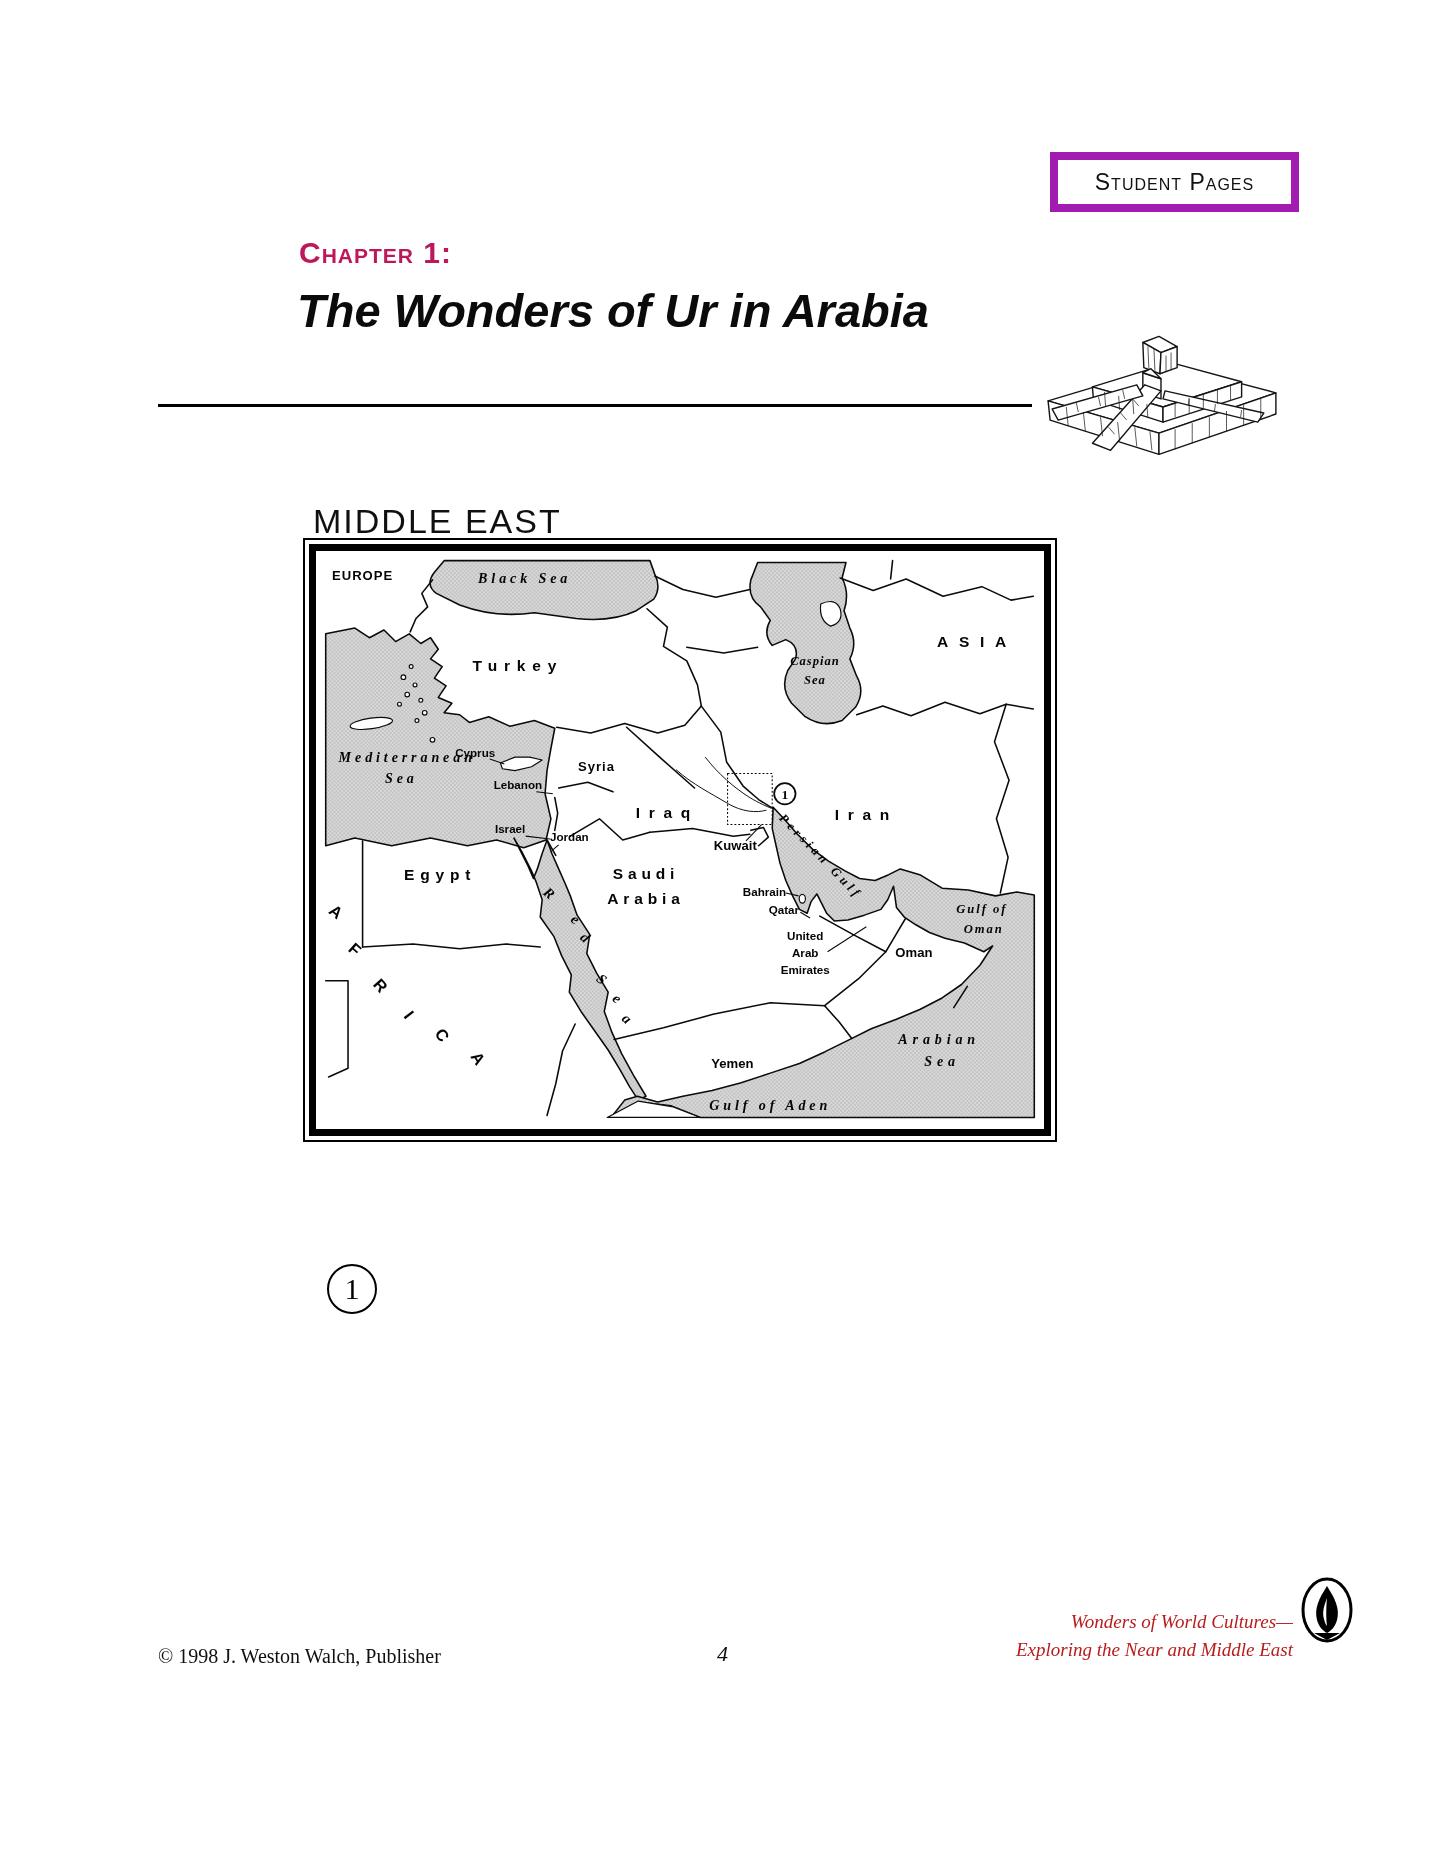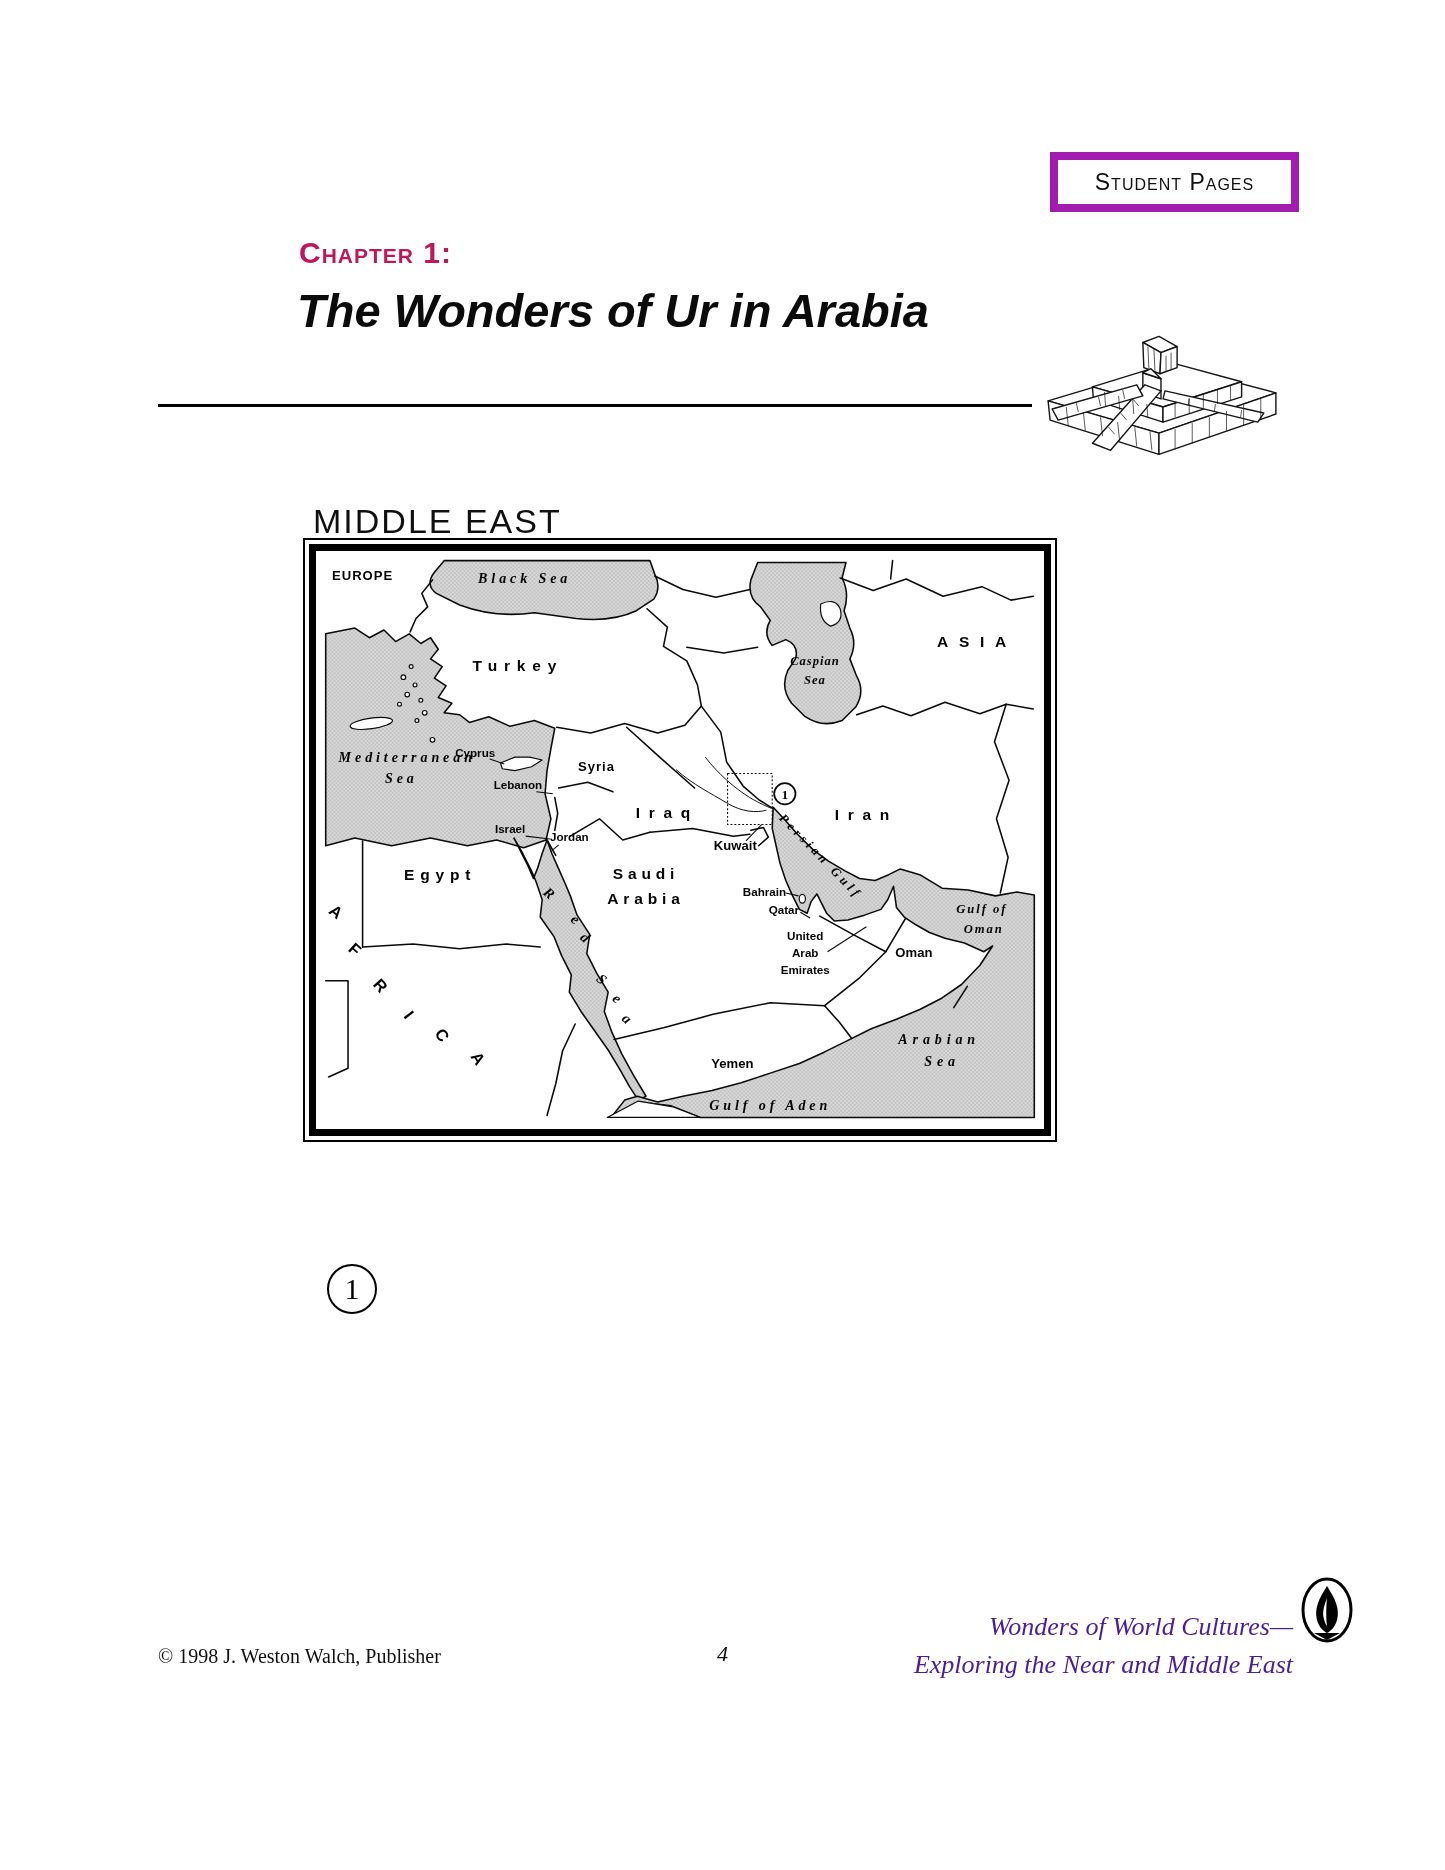--- a/index.html
+++ b/index.html
@@ -46,21 +46,21 @@
       font-family:"Liberation Serif",serif;font-size:30px;color:#000;}
   .note-text{position:absolute;left:400px;top:1240px;width:706px;font-style:italic;
       font-size:21.5px;line-height:1.52;color:#0c0c0c;}
 
   
   .footer-copyright{position:absolute;left:158px;top:1645px;font-family:"Liberation Serif",serif;
       font-size:20px;color:#101010;}
   .footer-page{position:absolute;left:0;top:1641px;width:1445px;text-align:center;
       font-family:"Liberation Serif",serif;font-style:italic;font-size:22px;color:#101010;}
   .footer-series{position:absolute;right:152px;top:1608px;text-align:right;
-      font-family:"Liberation Serif",serif;font-style:italic;font-size:26px;line-height:1.45;color:#4c1d95;margin-left:18px;}
+      font-family:"Liberation Serif",serif;font-style:italic;font-size:19px;line-height:1.45;color:#b91c1c;margin-left:18px;}
   .flame-logo{position:absolute;left:1300px;top:1576px;width:54px;height:70px;}
 </style>
 </head>
 <body>
 
 <div class="page">
 
   <div class="student-box">
     <span>Student Pages</span>
   </div>

